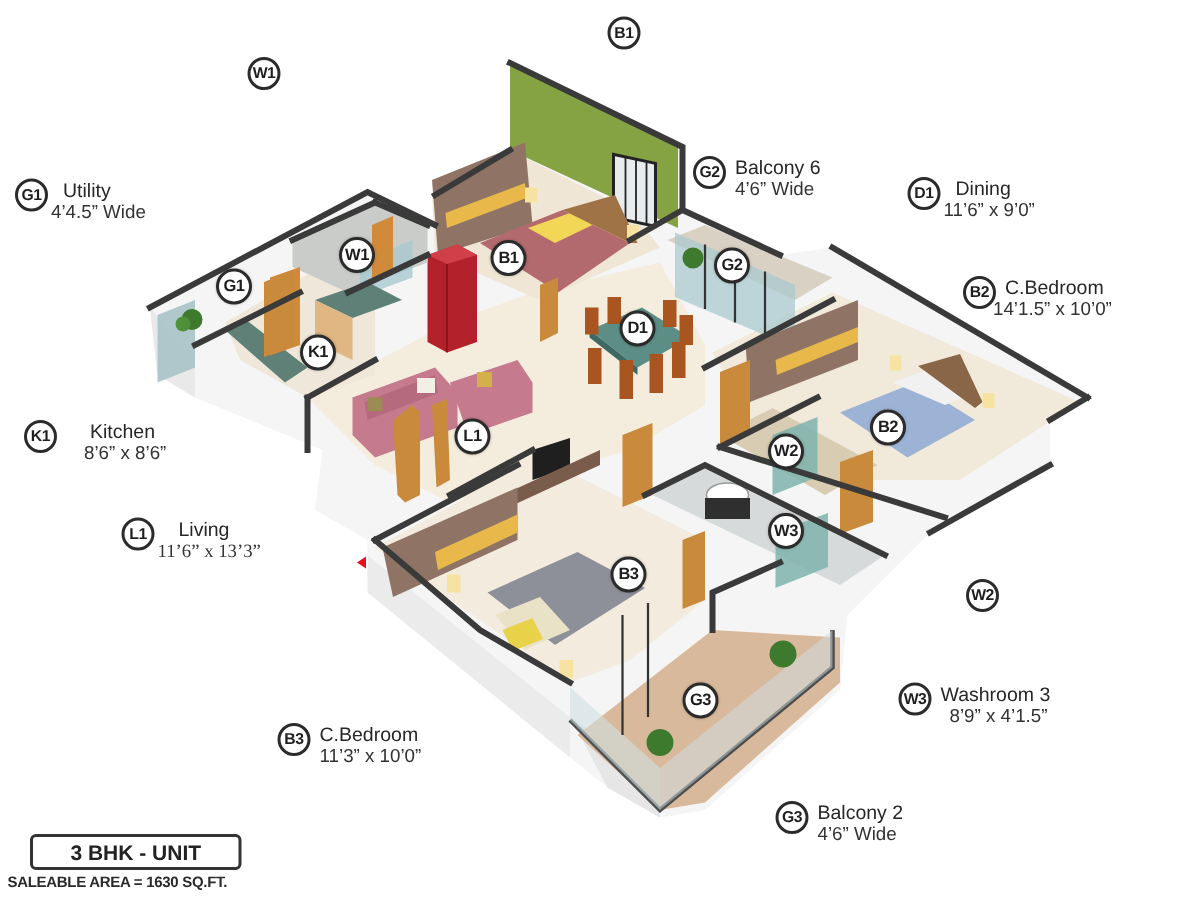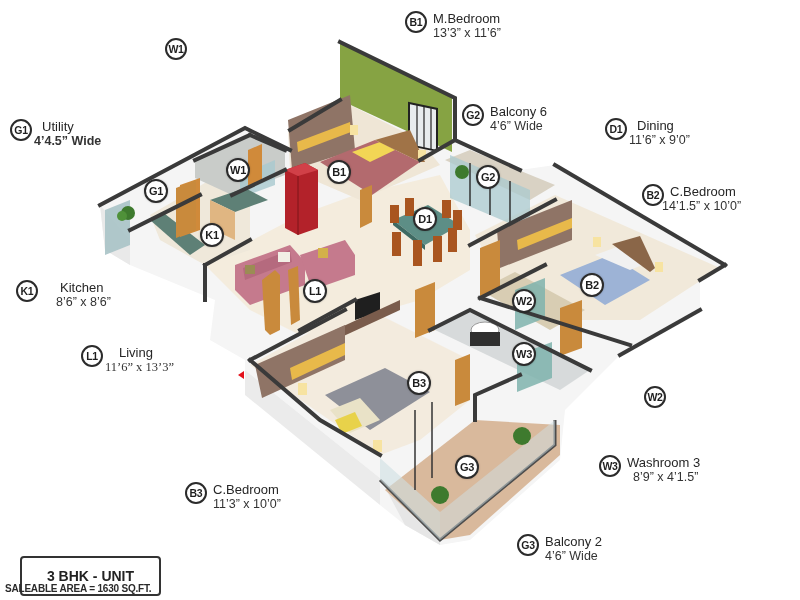--- a/index.html
+++ b/index.html
@@ -16,21 +16,21 @@
     .callout-text { margin-left: 6px; line-height: 15px; font-family: "Liberation Sans", sans-serif; }
     .callout-name { font-size: 13px; color: #262626; display: block; }
     .callout-dim { font-size: 12.5px; color: #333; display: block; padding-left: 6px; }
     .room-tag {
       position: absolute; width: 24px; height: 24px; border: 2.5px solid #2b2b2b; border-radius: 50%;
       background: #fff; display: flex; align-items: center; justify-content: center;
       font-weight: bold; font-size: 11px; color: #1e1e1e; font-family: "Liberation Sans", sans-serif;
       letter-spacing: -0.3px; box-shadow: 0 0 2px rgba(0,0,0,0.25);
     }
     .unit-box {
-      position: absolute; left: 20px; top: 556px; width: 141px; height: 40px;
+      position: absolute; left: 20px; top: 556px; width: 141px; height: 24px;
       border: 2px solid #333; border-radius: 4px; display: flex; align-items: center; justify-content: center;
       font-weight: bold; font-size: 14px; color: #222;
     }
     .area-text { position: absolute; left: 5px; top: 583px; font-weight: bold; font-size: 10px; color: #2a2a2a; letter-spacing: -0.2px; }
     .marker { position: absolute; left: 238px; top: 371px; width: 0; height: 0;
       border-top: 4px solid transparent; border-bottom: 4px solid transparent; border-right: 6px solid #e3111b; }
   </style>
 </head>
 <body>
 
@@ -241,31 +241,27 @@
 <div class="room-tag" style="left:512px;top:342px;">W3</div>
 <div class="room-tag" style="left:407px;top:371px;">B3</div>
 <div class="room-tag" style="left:455px;top:455px;">G3</div>
 
 <div class="callout" style="left:165px;top:38px;">
   <div class="badge">W1</div>
 </div>
 
 <div class="callout" style="left:405px;top:11px;">
   <div class="badge">B1</div>
-  <div class="callout-text">
-    <span class="callout-name">M.Bedroom</span>
-    <span class="callout-dim" style="padding-left:0">13’3” x 11’6”</span>
-  </div>
 </div>
 
 <div class="callout" style="left:10px;top:119px;">
   <div class="badge">G1</div>
   <div class="callout-text" style="margin-left:10px;">
     <span class="callout-name">Utility</span>
-    <span class="callout-dim" style="padding-left:0;margin-left:-8px;font-weight:bold;">4’4.5” Wide</span>
+    <span class="callout-dim" style="padding-left:0;margin-left:-8px;">4’4.5” Wide</span>
   </div>
 </div>
 
 <div class="callout" style="left:462px;top:104px;">
   <div class="badge">G2</div>
   <div class="callout-text">
     <span class="callout-name">Balcony 6</span>
     <span class="callout-dim" style="padding-left:0">4’6” Wide</span>
   </div>
 </div>

